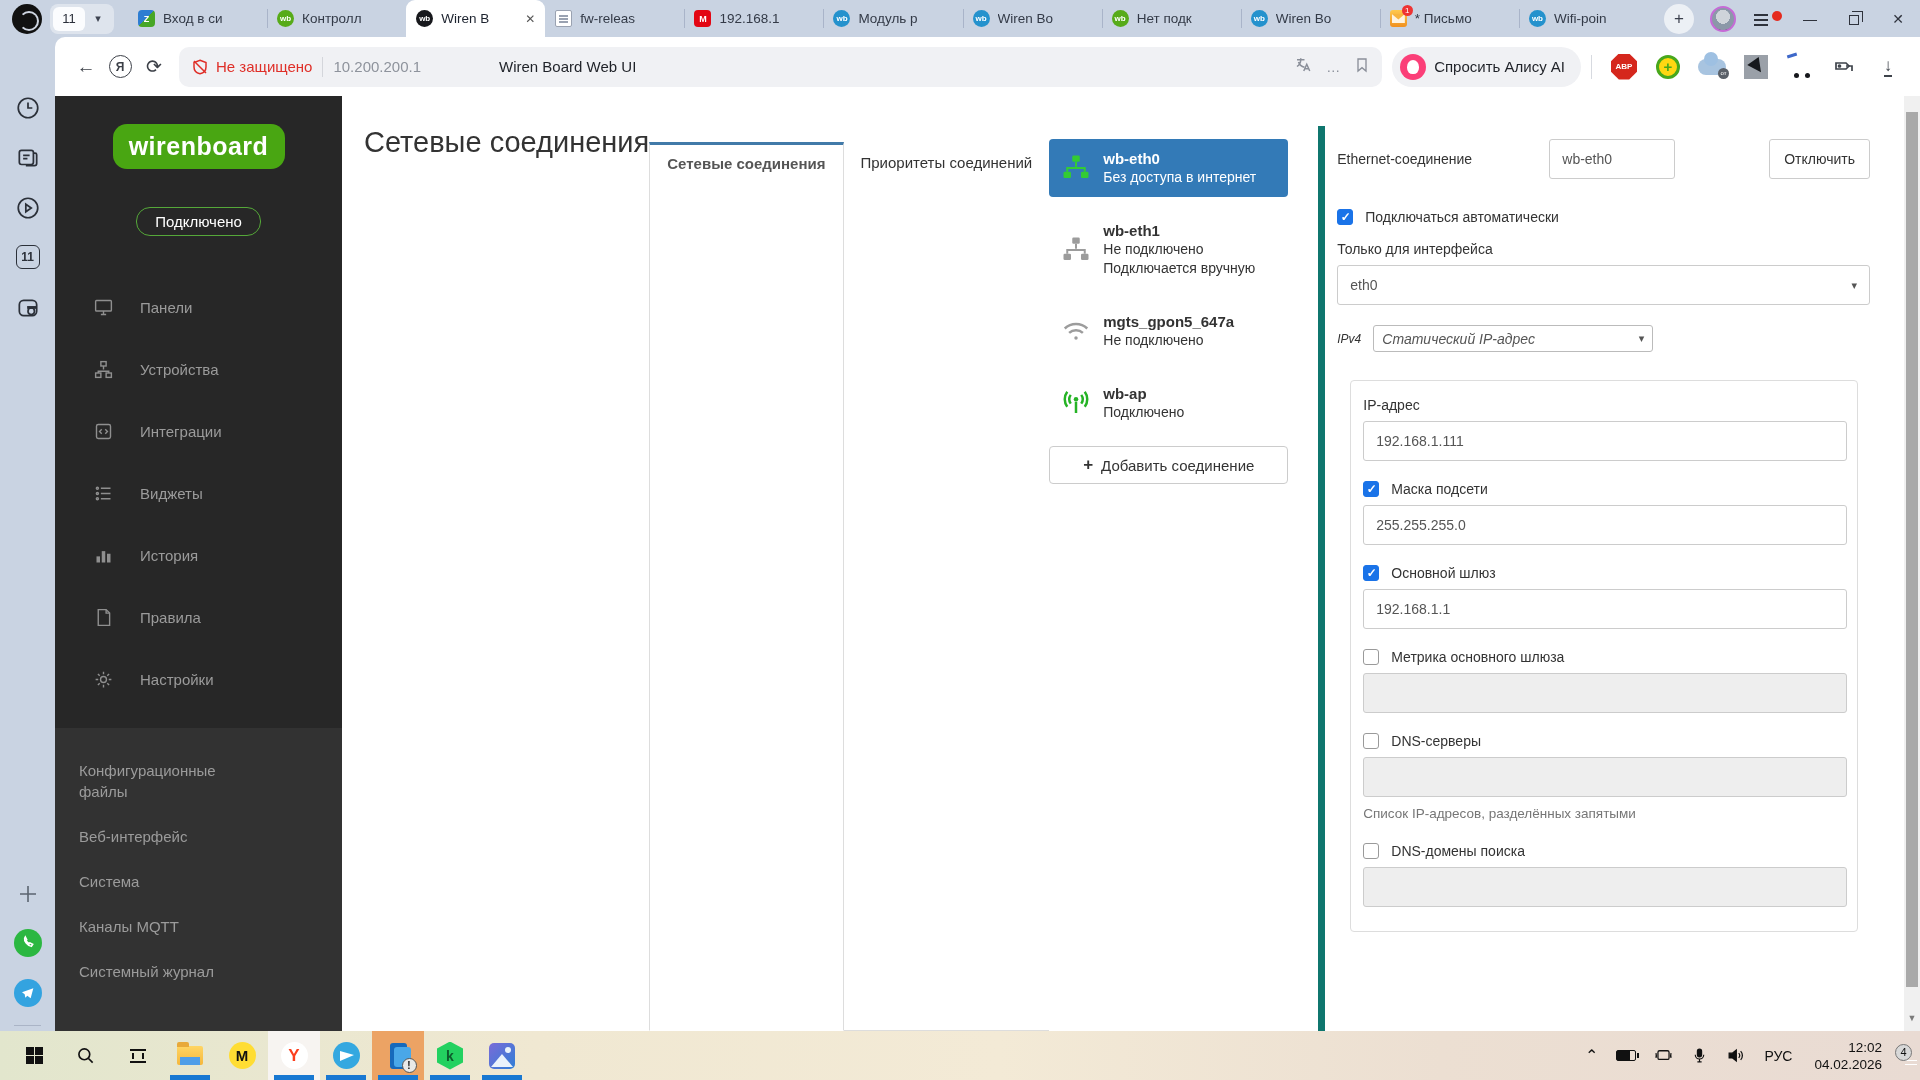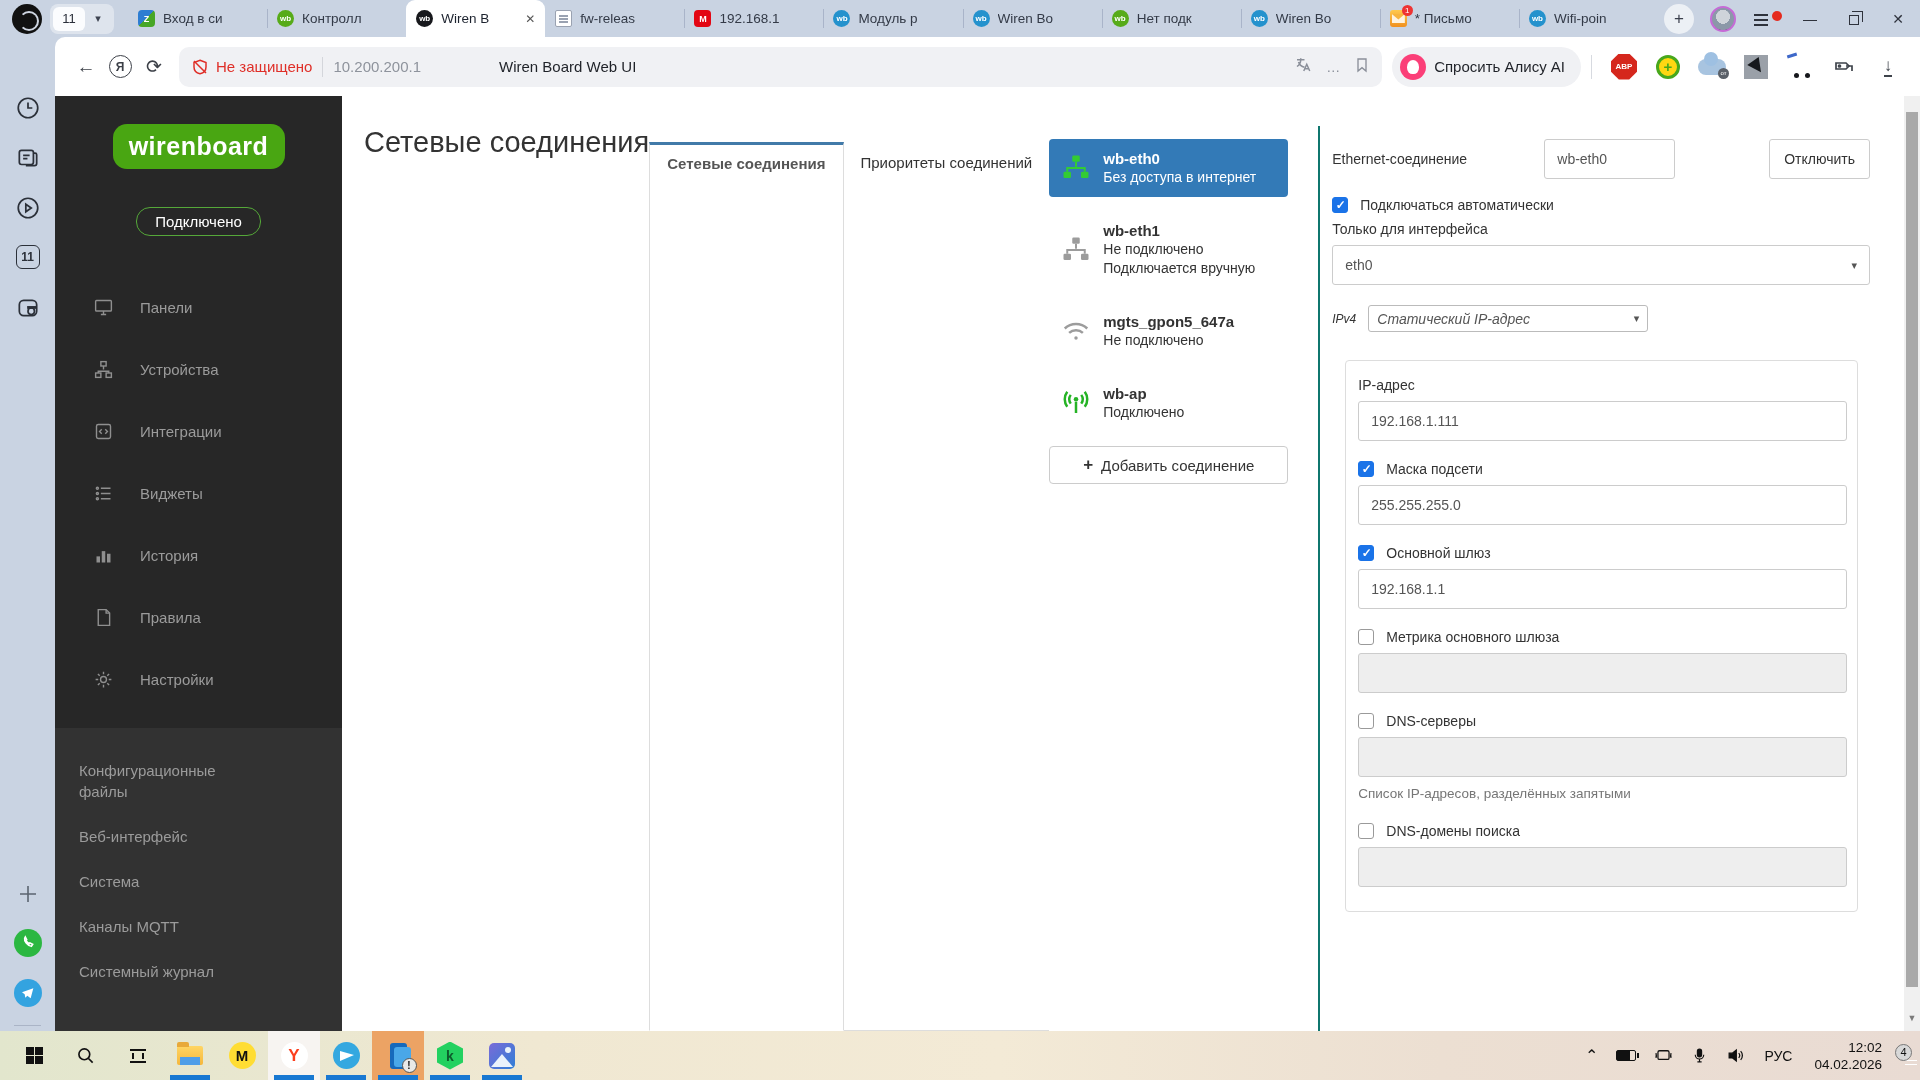--- a/index.html
+++ b/index.html
@@ -160,37 +160,37 @@
   .conn-item { display:flex; align-items:center; padding:10px 12px; margin-bottom:14px;
     border-radius:4px; }
   .conn-item svg { flex:none; margin-right:12px; }
   .conn-item.selected { background:#337ab7; }
   .conn-name { font-size:15px; font-weight:bold; color:#333; line-height:19px; }
   .conn-line { font-size:14px; color:#333; line-height:19px; }
   .conn-item.selected .conn-name, .conn-item.selected .conn-line { color:#fff; }
   .add-conn { margin-top:8px; width:100%; background:#fff; border:1px solid #ccc; border-radius:4px;
     height:38px; font-size:15px; color:#333; display:flex; align-items:center; justify-content:center; }
   .add-conn b { font-size:17px; margin-right:8px; font-weight:bold; }
-  .form-pane { flex:1; min-width:0; border-left:2px solid #0f766e; padding:13px 6px 0 12px; }
+  .form-pane { flex:1; min-width:0; border-left:7px solid #0f766e; padding:13px 6px 0 12px; }
   .frow { display:flex; align-items:center; }
   .flabel { width:212px; flex:none; font-size:14px; color:#333; }
   .tinput { height:40px; border:1px solid #ccc; border-radius:3px; background:#fff; width:100%;
     font-size:14px; color:#555; padding:0 12px; font-family:"Liberation Sans",sans-serif; outline:none; }
   .tinput:disabled { background:#eee; }
   .btn { height:40px; background:#fff; border:1px solid #ccc; border-radius:3px; color:#333;
     font-size:14px; padding:0 14px; margin-left:94px; flex:none;
     font-family:"Liberation Sans",sans-serif; }
-  .cb-row { display:flex; align-items:center; margin-top:18px; }
+  .cb-row { display:flex; align-items:center; margin-top:30px; }
   .cb { width:16px; height:16px; border:1px solid #9a9a9a; border-radius:3px; background:#fff;
     flex:none; margin-right:12px; position:relative; }
   .cb.checked { background:#1a73e8; border-color:#1a73e8; }
   .cb.checked:after { content:"\2713"; position:absolute; left:2.5px; top:-0.5px; color:#fff;
     font-size:12px; font-weight:bold; }
   .cb-label { font-size:14px; color:#333; }
-  .sec-label { font-size:14px; color:#333; margin-top:8px; }
+  .sec-label { font-size:14px; color:#333; margin-top:16px; }
   .selectbox { margin-top:8px; height:40px; border:1px solid #ccc; border-radius:3px;
     display:flex; align-items:center; padding:0 12px; font-size:14px; color:#555;
     justify-content:space-between; background:#fff; }
   .selchev { font-size:11px; color:#555; }
   .ipv4-row { display:flex; align-items:center; margin-top:20px; }
   .ipv4-lab { font-size:12px; color:#333; margin-right:12px;font-style:italic; }
   .ipv4-select { width:280px; height:27px; border:1px solid #bbb; border-radius:3px; display:flex;
     align-items:center; justify-content:space-between; padding:0 8px; font-size:14px;
     color:#555; font-style:italic; background:#fff; }
   .fieldset { margin:28px 12px 0 13px; border:1px solid #ddd; border-radius:4px;

